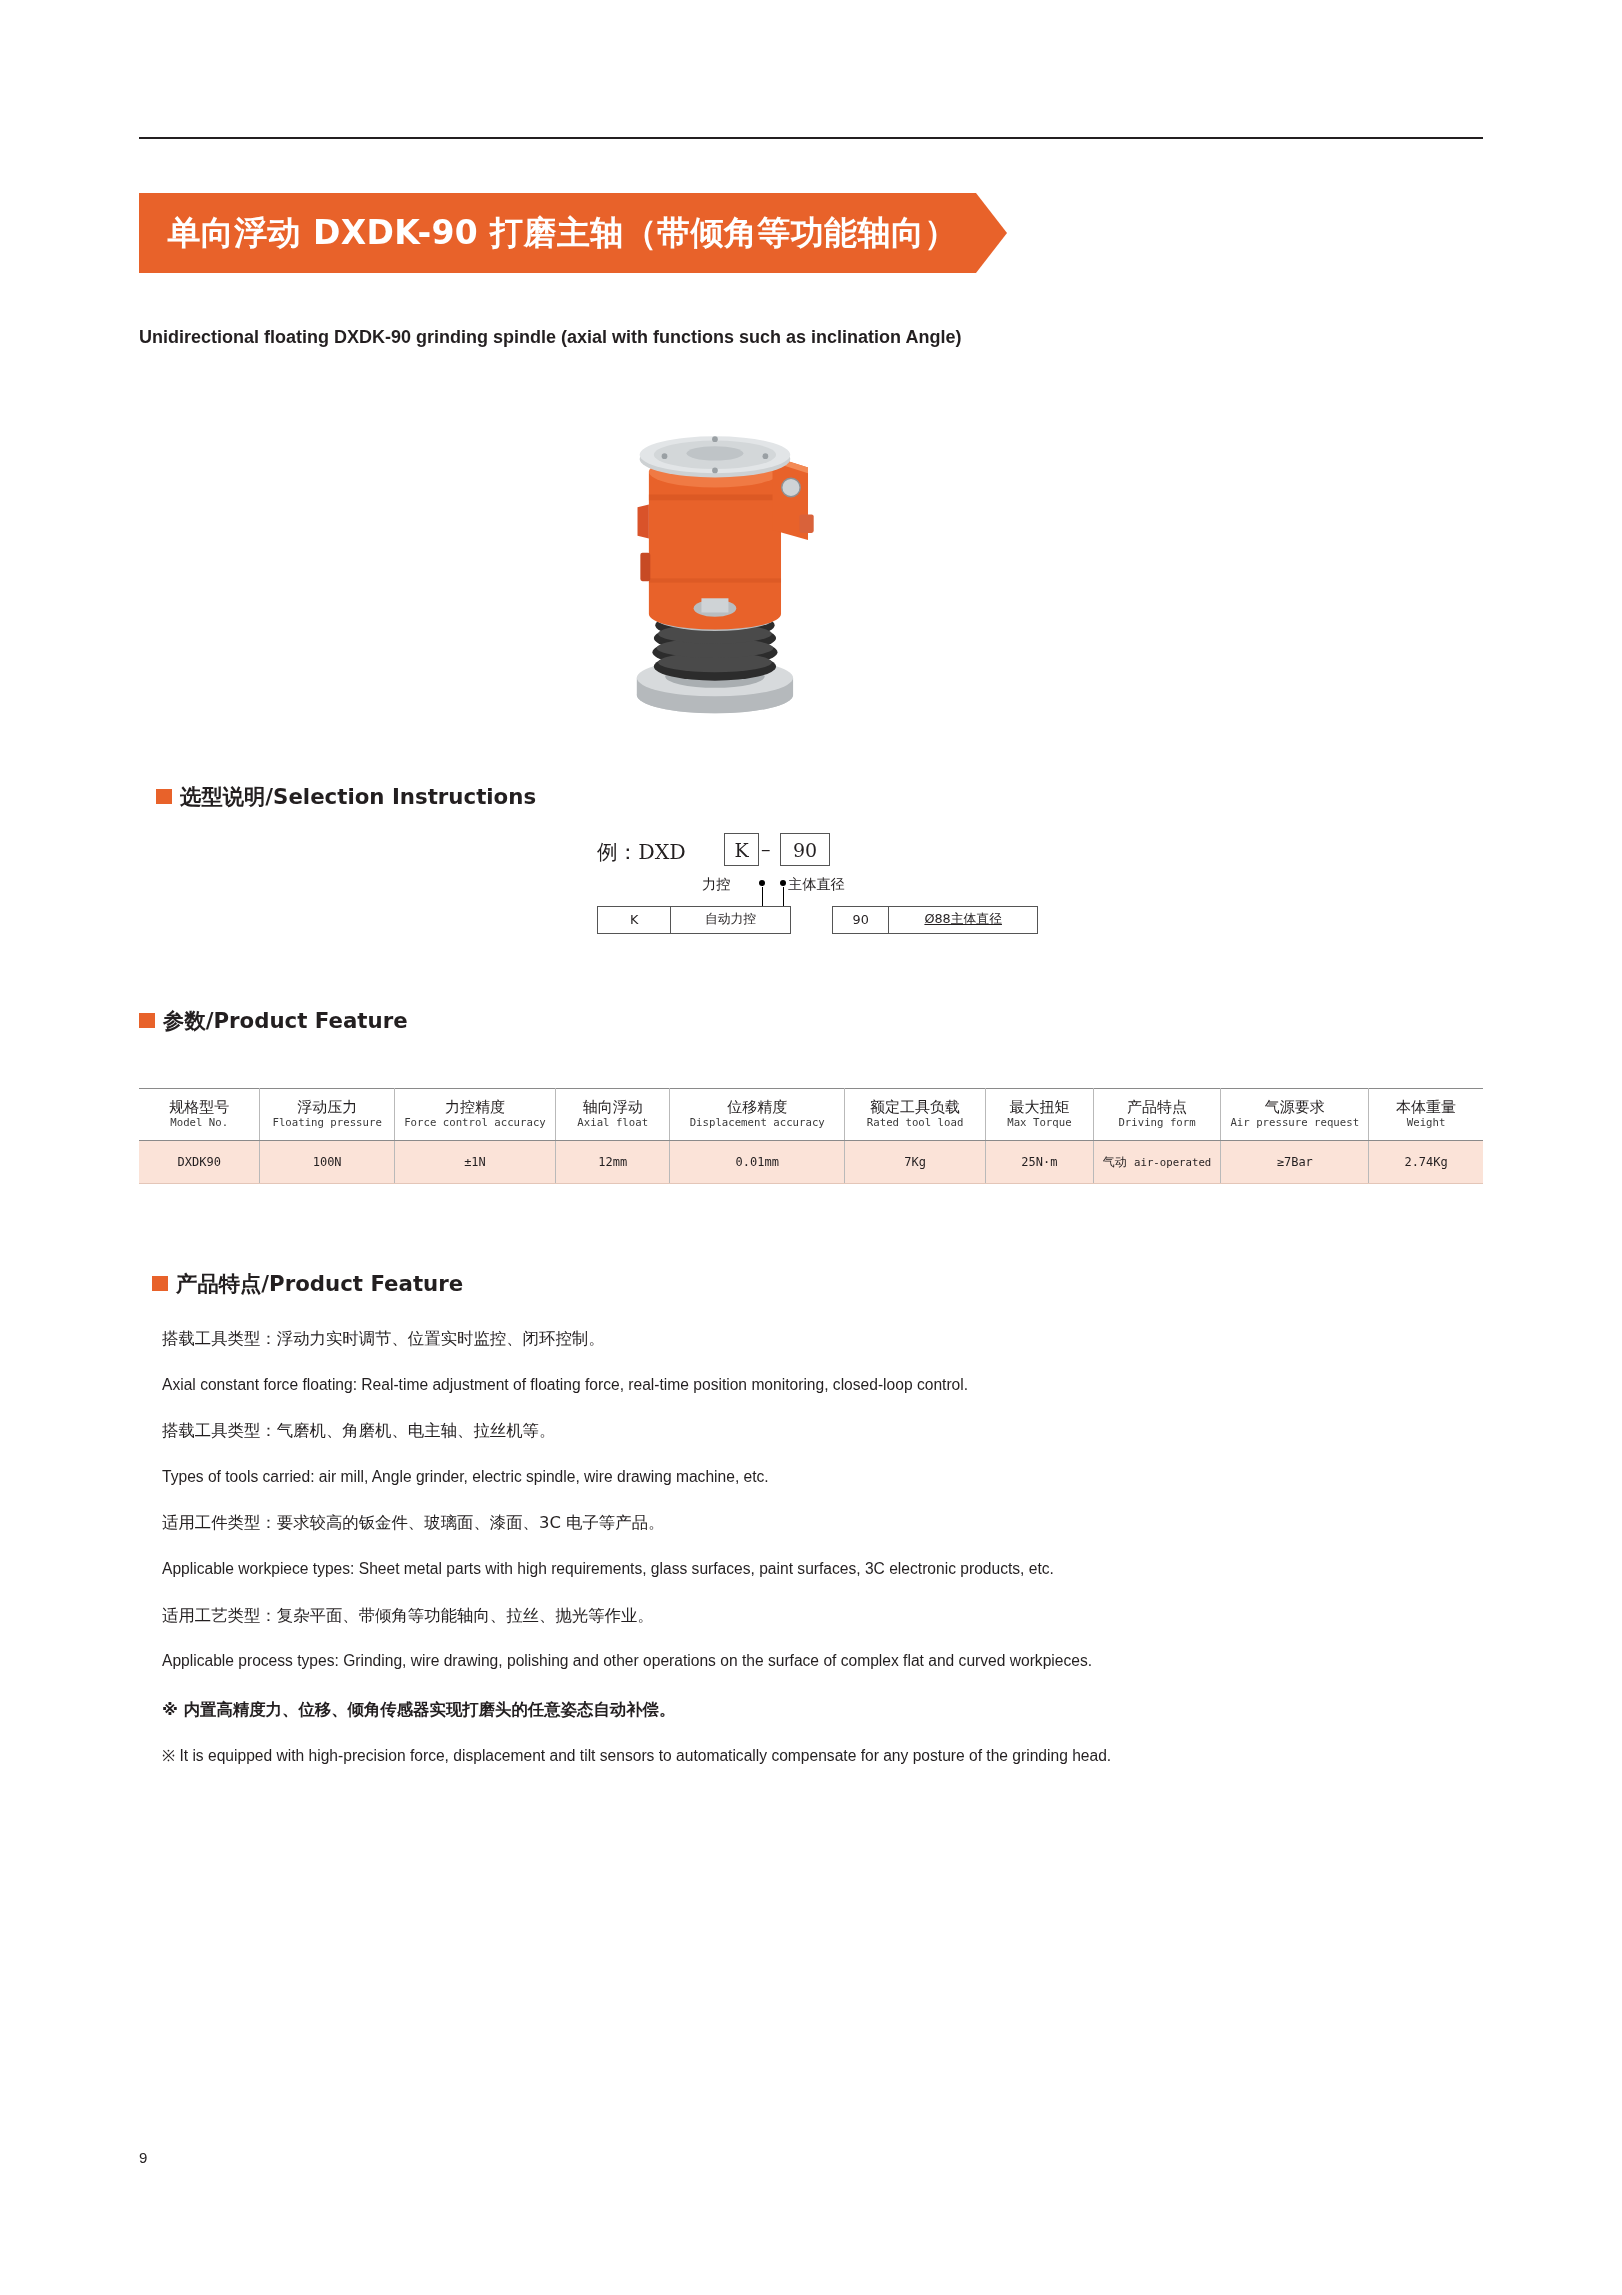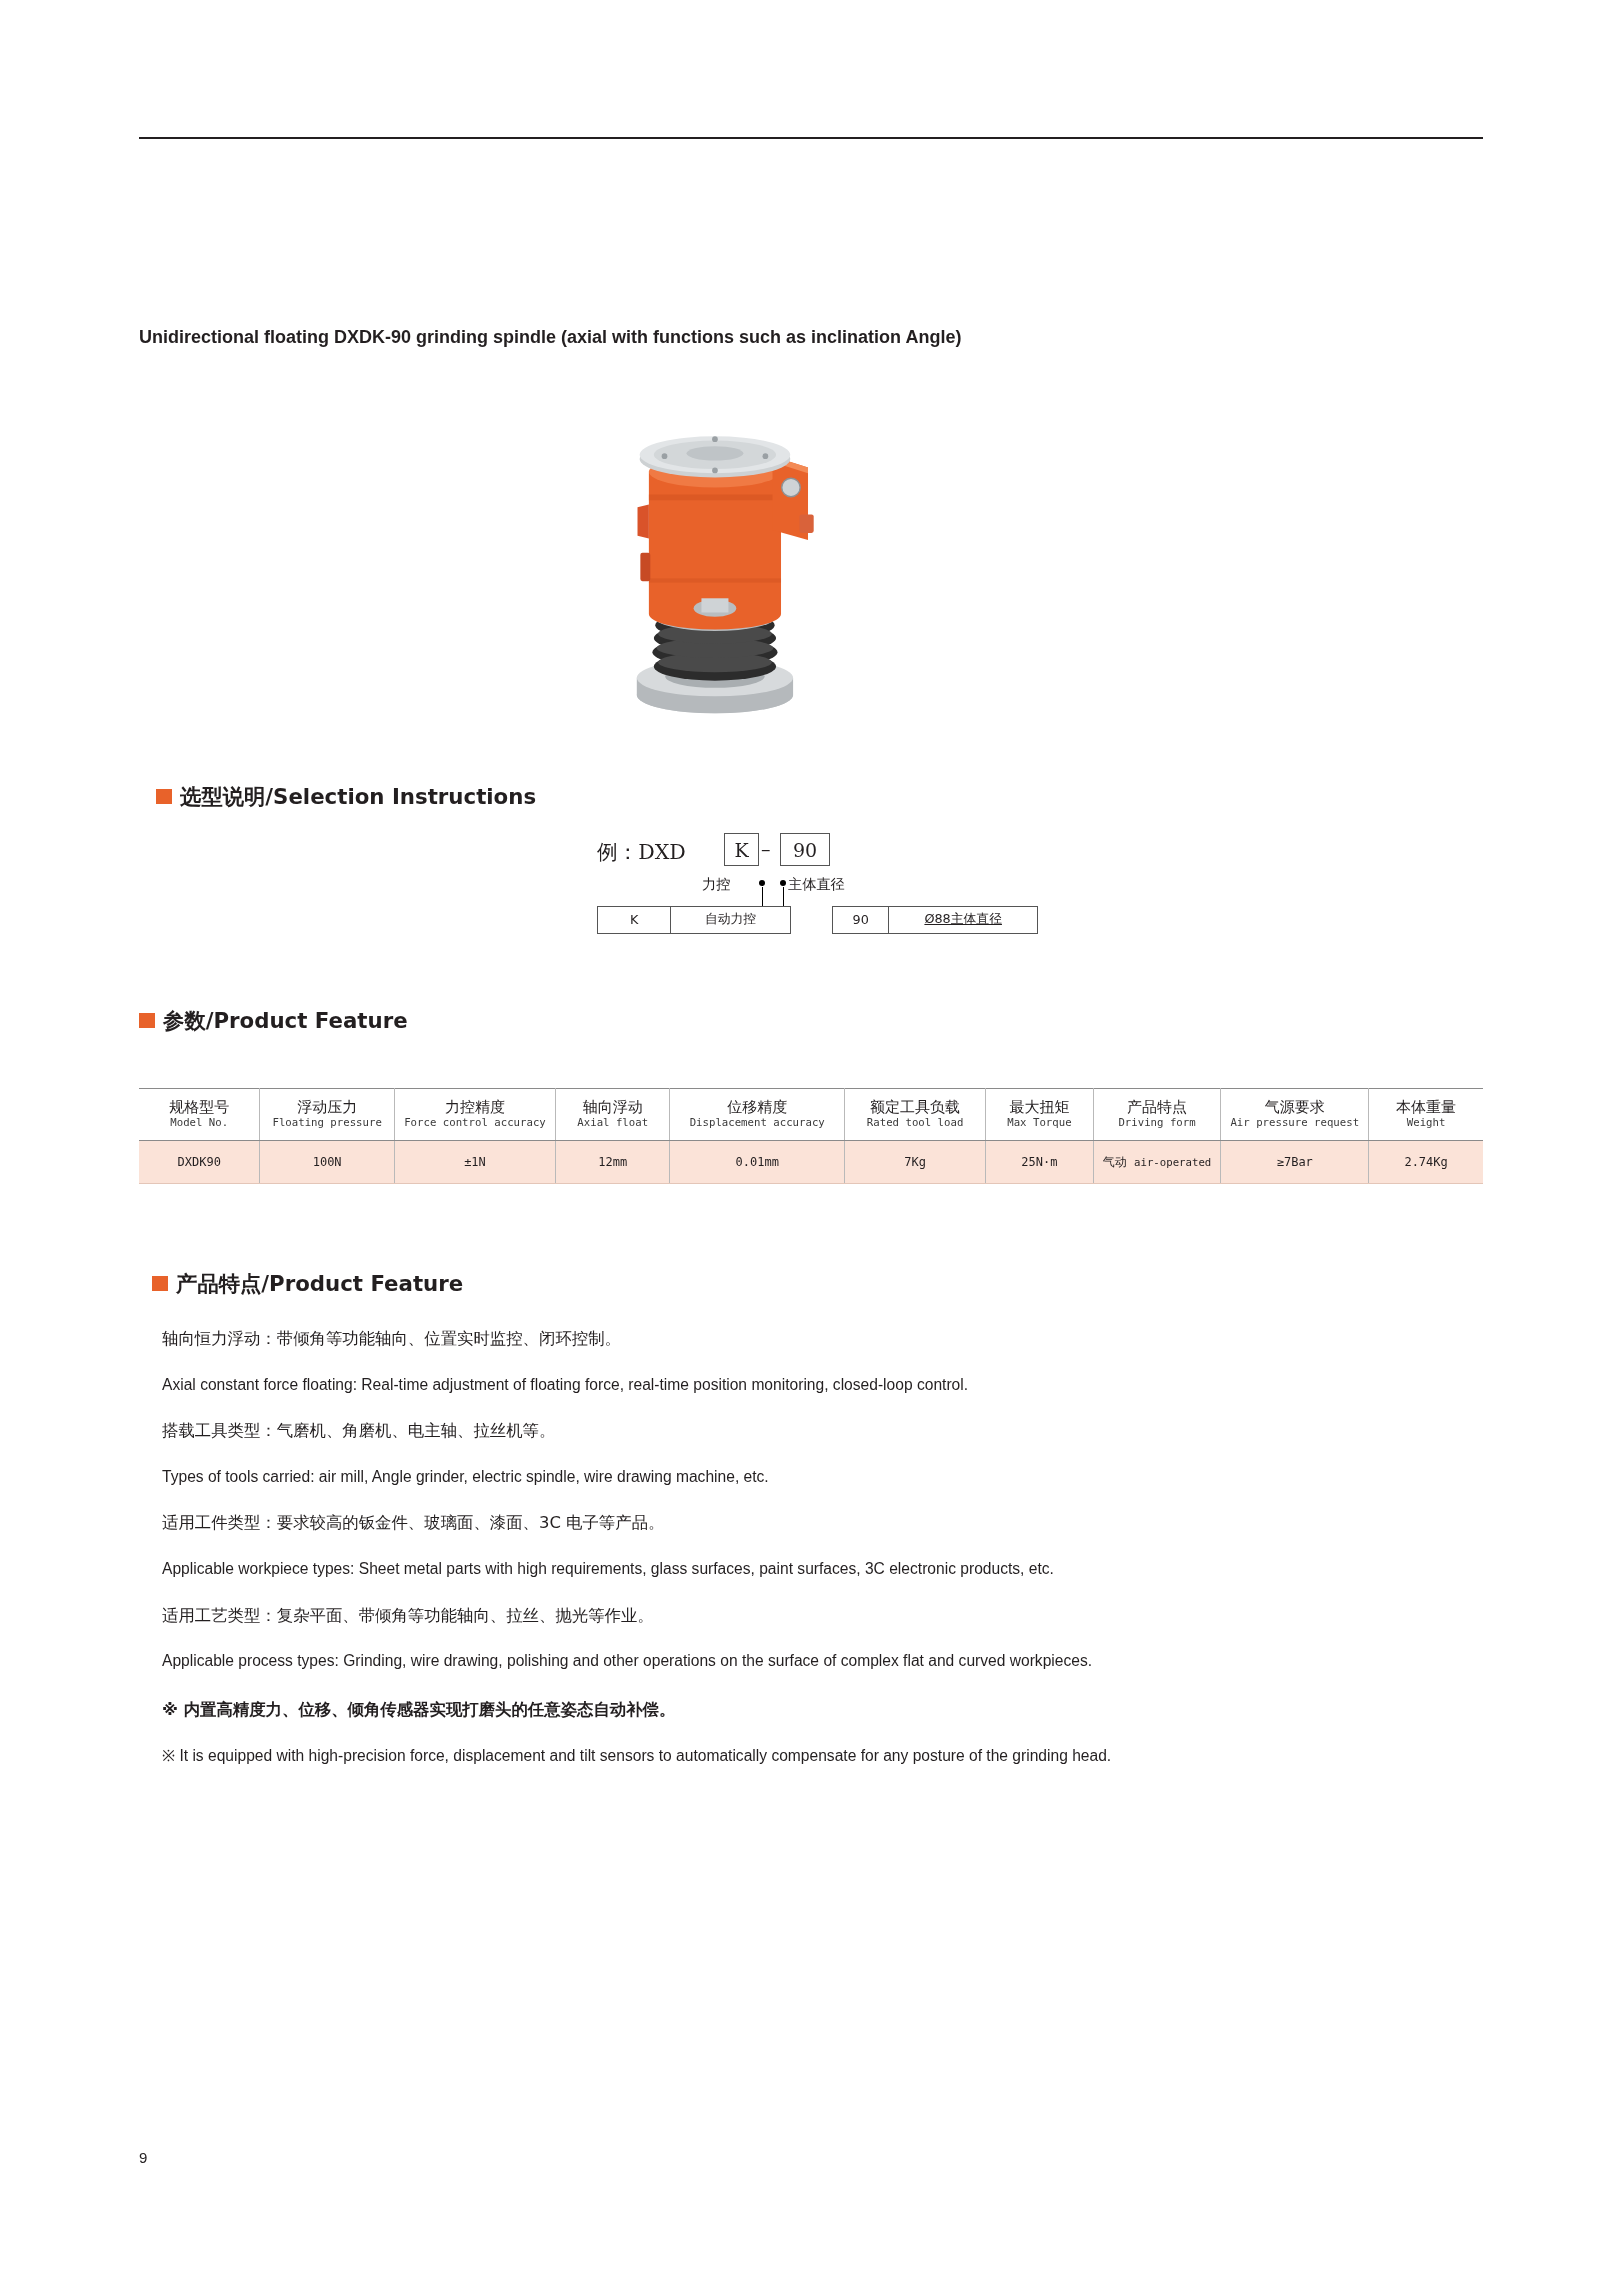--- a/index.html
+++ b/index.html
@@ -253,20 +253,26 @@
     font-family: "Liberation Sans", sans-serif;
   }
 </style>
 </head>
 <body>
 
 <div class="page">
 
   <div class="top-rule"></div>
 
+  <div class="banner-wrap">
+    <div class="banner">
+      <span class="banner-title">单向浮动 DXDK-90 打磨主轴（带倾角等功能轴向）</span>
+    </div>
+    <div class="banner-arrow"></div>
+  </div>
 
   <div class="subtitle">Unidirectional floating DXDK-90 grinding spindle (axial with functions such as inclination Angle)</div>
 
   <div class="product-image">
     <svg width="299" height="341" viewBox="0 0 420 480" xmlns="http://www.w3.org/2000/svg">
 
       <ellipse cx="205" cy="432" rx="110" ry="26" fill="#c9ccce"></ellipse>
       <path d="M95 408 L95 432 A110 26 0 0 0 315 432 L315 408 Z" fill="#b5b9bc"></path>
       <ellipse cx="205" cy="408" rx="110" ry="26" fill="#d7dadc"></ellipse>
       <ellipse cx="205" cy="406" rx="70" ry="16" fill="#a9aeb1"></ellipse>
@@ -421,21 +427,21 @@
       </tr>
     </tbody>
   </table>
 
   <div class="section-head" id="sec-features">
     <span class="sec-bullet"></span>
     <span class="sec-text">产品特点/Product Feature</span>
   </div>
 
   <div class="features">
-    <p class="feat-p">轴向恒力浮动：带倾角等功能轴向、位置实时监控、闭环控制。</p>
+    <p class="feat-p">搭载工具类型：浮动力实时调节、位置实时监控、闭环控制。</p>
     <p class="feat-p feat-en">Axial constant force floating: Real-time adjustment of floating force, real-time position monitoring, closed-loop control.</p>
     <p class="feat-p">搭载工具类型：气磨机、角磨机、电主轴、拉丝机等。</p>
     <p class="feat-p feat-en">Types of tools carried: air mill, Angle grinder, electric spindle, wire drawing machine, etc.</p>
     <p class="feat-p">适用工件类型：要求较高的钣金件、玻璃面、漆面、3C 电子等产品。</p>
     <p class="feat-p feat-en">Applicable workpiece types: Sheet metal parts with high requirements, glass surfaces, paint surfaces, 3C electronic products, etc.</p>
     <p class="feat-p">适用工艺类型：复杂平面、带倾角等功能轴向、拉丝、抛光等作业。</p>
     <p class="feat-p feat-en feat-justify" style="margin-bottom:24px;">Applicable process types: Grinding, wire drawing, polishing and other operations on the surface of complex flat and curved workpieces.</p>
     <p class="feat-p feat-bold">※ 内置高精度力、位移、倾角传感器实现打磨头的任意姿态自动补偿。</p>
     <p class="feat-p feat-en feat-justify">※  It is equipped with high-precision force, displacement and tilt sensors to automatically compensate for any posture of the grinding head.</p>
   </div>

